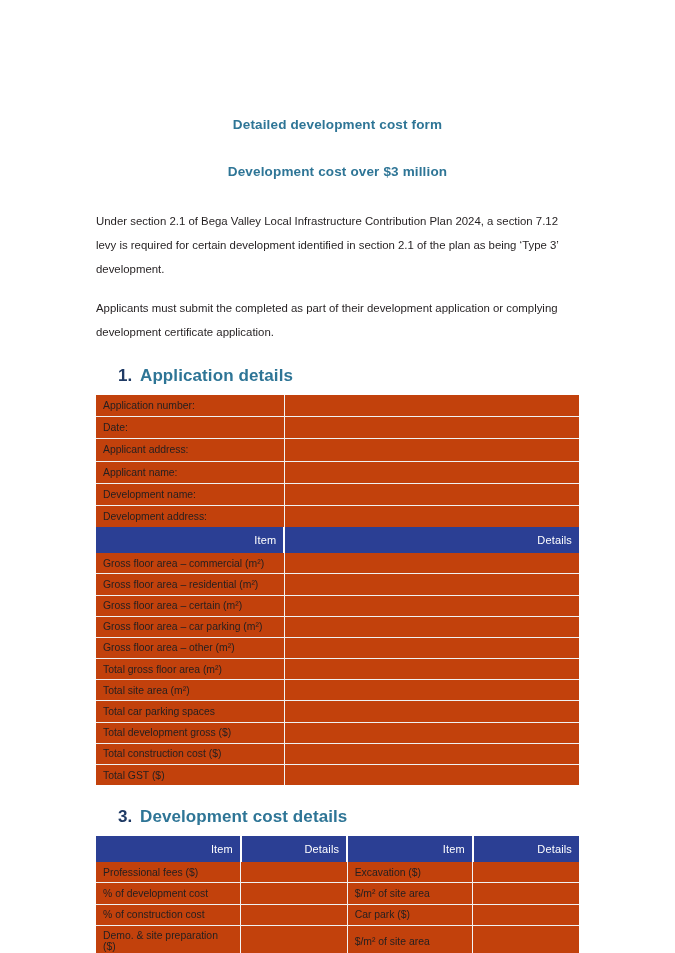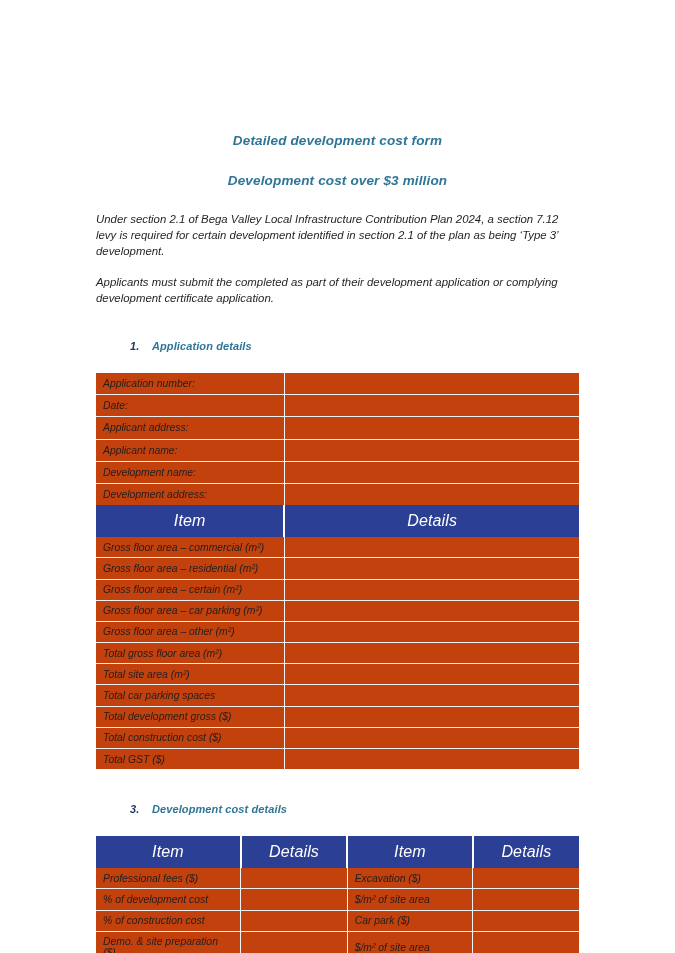--- a/index.html
+++ b/index.html
@@ -12,78 +12,77 @@
     background: #ffffff;
     font-family: "Liberation Sans", sans-serif;
     color: #231f20;
     overflow: hidden;
   }
   .page {
     position: relative;
     width: 675px;
     height: 675px;
     box-sizing: border-box;
-    padding: 16px 96px 0 96px;
-    font-style: italic;
+    padding: 0 96px 0 96px;
   }
   .doc-title {
     text-align: center;
     color: #2e7596;
     font-size: 13.5px;
     font-weight: bold;
     letter-spacing: 0.15px;
     margin: 0;
     padding-top: 117px;
   }
   .doc-subtitle {
     text-align: center;
     color: #2e7596;
     font-size: 13.5px;
     font-weight: bold;
     letter-spacing: 0.15px;
-    margin: 5px;
+    margin: 12px;
     padding-top: 20px;
   }
   p.body-para {
     font-size: 11.4px;
-    line-height: 16px;
+    line-height: 24px;
     margin: 0;
     padding-top: 15px;
     text-align: left;
     color: #231f20;
   }
   p.body-para:first-of-type {
     padding-top: 18px;
   }
   h2.section-heading {
-    font-size: 11px;
-    font-weight: bold;
-    margin: 12px;
+    font-size: 17px;
+    font-weight: bold;
+    margin: 0;
     padding: 22px 0 9px 22px;
     color: #2e7596;
     letter-spacing: 0.1px;
   }
   h2.section-heading .num {
     color: #1f3a64;
     display: inline-block;
     width: 22px;
   }
   table.form-table {
     width: 100%;
     border-collapse: collapse;
     table-layout: fixed;
     font-size: 10.4px;
     color: #231f20;
   }
   table.form-table th {
     background: #2b3f94;
     color: #ffffff;
     font-weight: normal;
-    text-align: center;
-    font-size: 16px;
+    text-align: right;
+    font-size: 11px;
     padding: 7px 7px 7px 7px;
     border-right: 2px solid #ffffff;
     letter-spacing: 0.15px;
   }
   table.form-table th:last-child {
     border-right: none;
   }
   table.form-table td {
     background: #c2410c;
     padding: 4.6px 7px 4.6px 7px;

